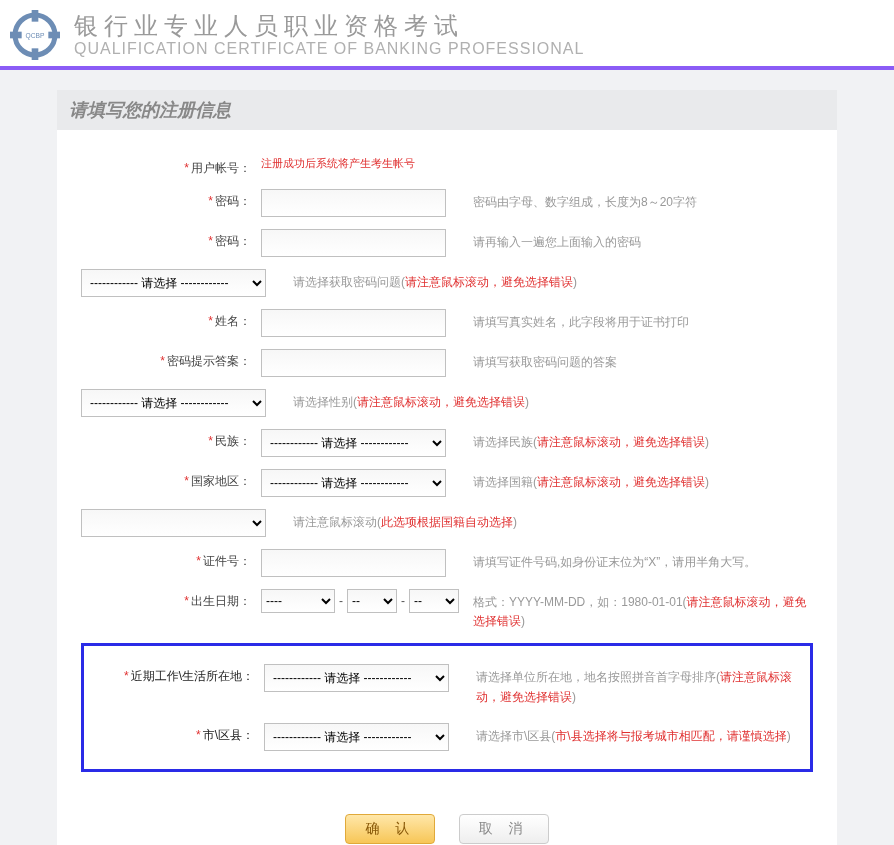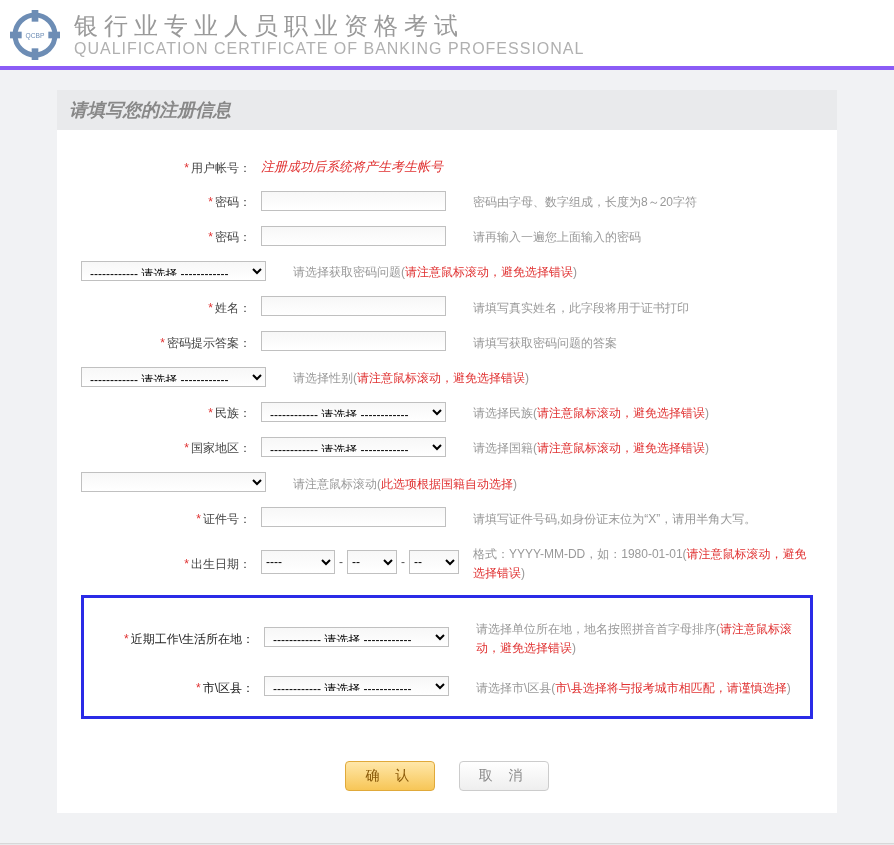--- a/index.html
+++ b/index.html
@@ -55,44 +55,44 @@
     font-size: 18px;
     font-weight: bold;
     font-style: italic;
     padding: 8px 12px;
   }
   .form-body {
     padding: 20px 24px;
   }
   .row {
     display: flex;
-    align-items: center;
+    align-items: flex-start;
     padding: 6px 0;
   }
   .label-cell {
     width: 180px;
     text-align: right;
     padding-right: 10px;
     padding-top: 4px;
     color: #444;
   }
   .req { color: #e03131; margin-right: 2px; }
   .control-cell { width: 200px; }
   .hint-cell {
     flex: 1;
     padding-left: 12px;
     padding-top: 4px;
     color: #999;
     line-height: 1.6;
   }
   .hint-red { color: #e03131; }
-  .value-red { color: #e03131; font-size: 13px; font-style: italic; }
+  .value-red { color: #e03131; font-size: 11px; }
   input.text-input, select.select-input {
     width: 185px;
-    height: 20px;
+    height: 28px;
     border: 1px solid #c0c0c0;
     background: linear-gradient(#f7f7f7, #fff);
     font-size: 12px;
     padding: 4px 4px;
     font-family: inherit;
   }
   select.select-input { width: 185px; }
   .date-group { display: flex; gap: 4px; align-items: center; }
   .date-group select { height: 24px; border:1px solid #c0c0c0; background:linear-gradient(#f7f7f7,#fff); font-size:12px;}
   .sel-year { width: 74px; }

